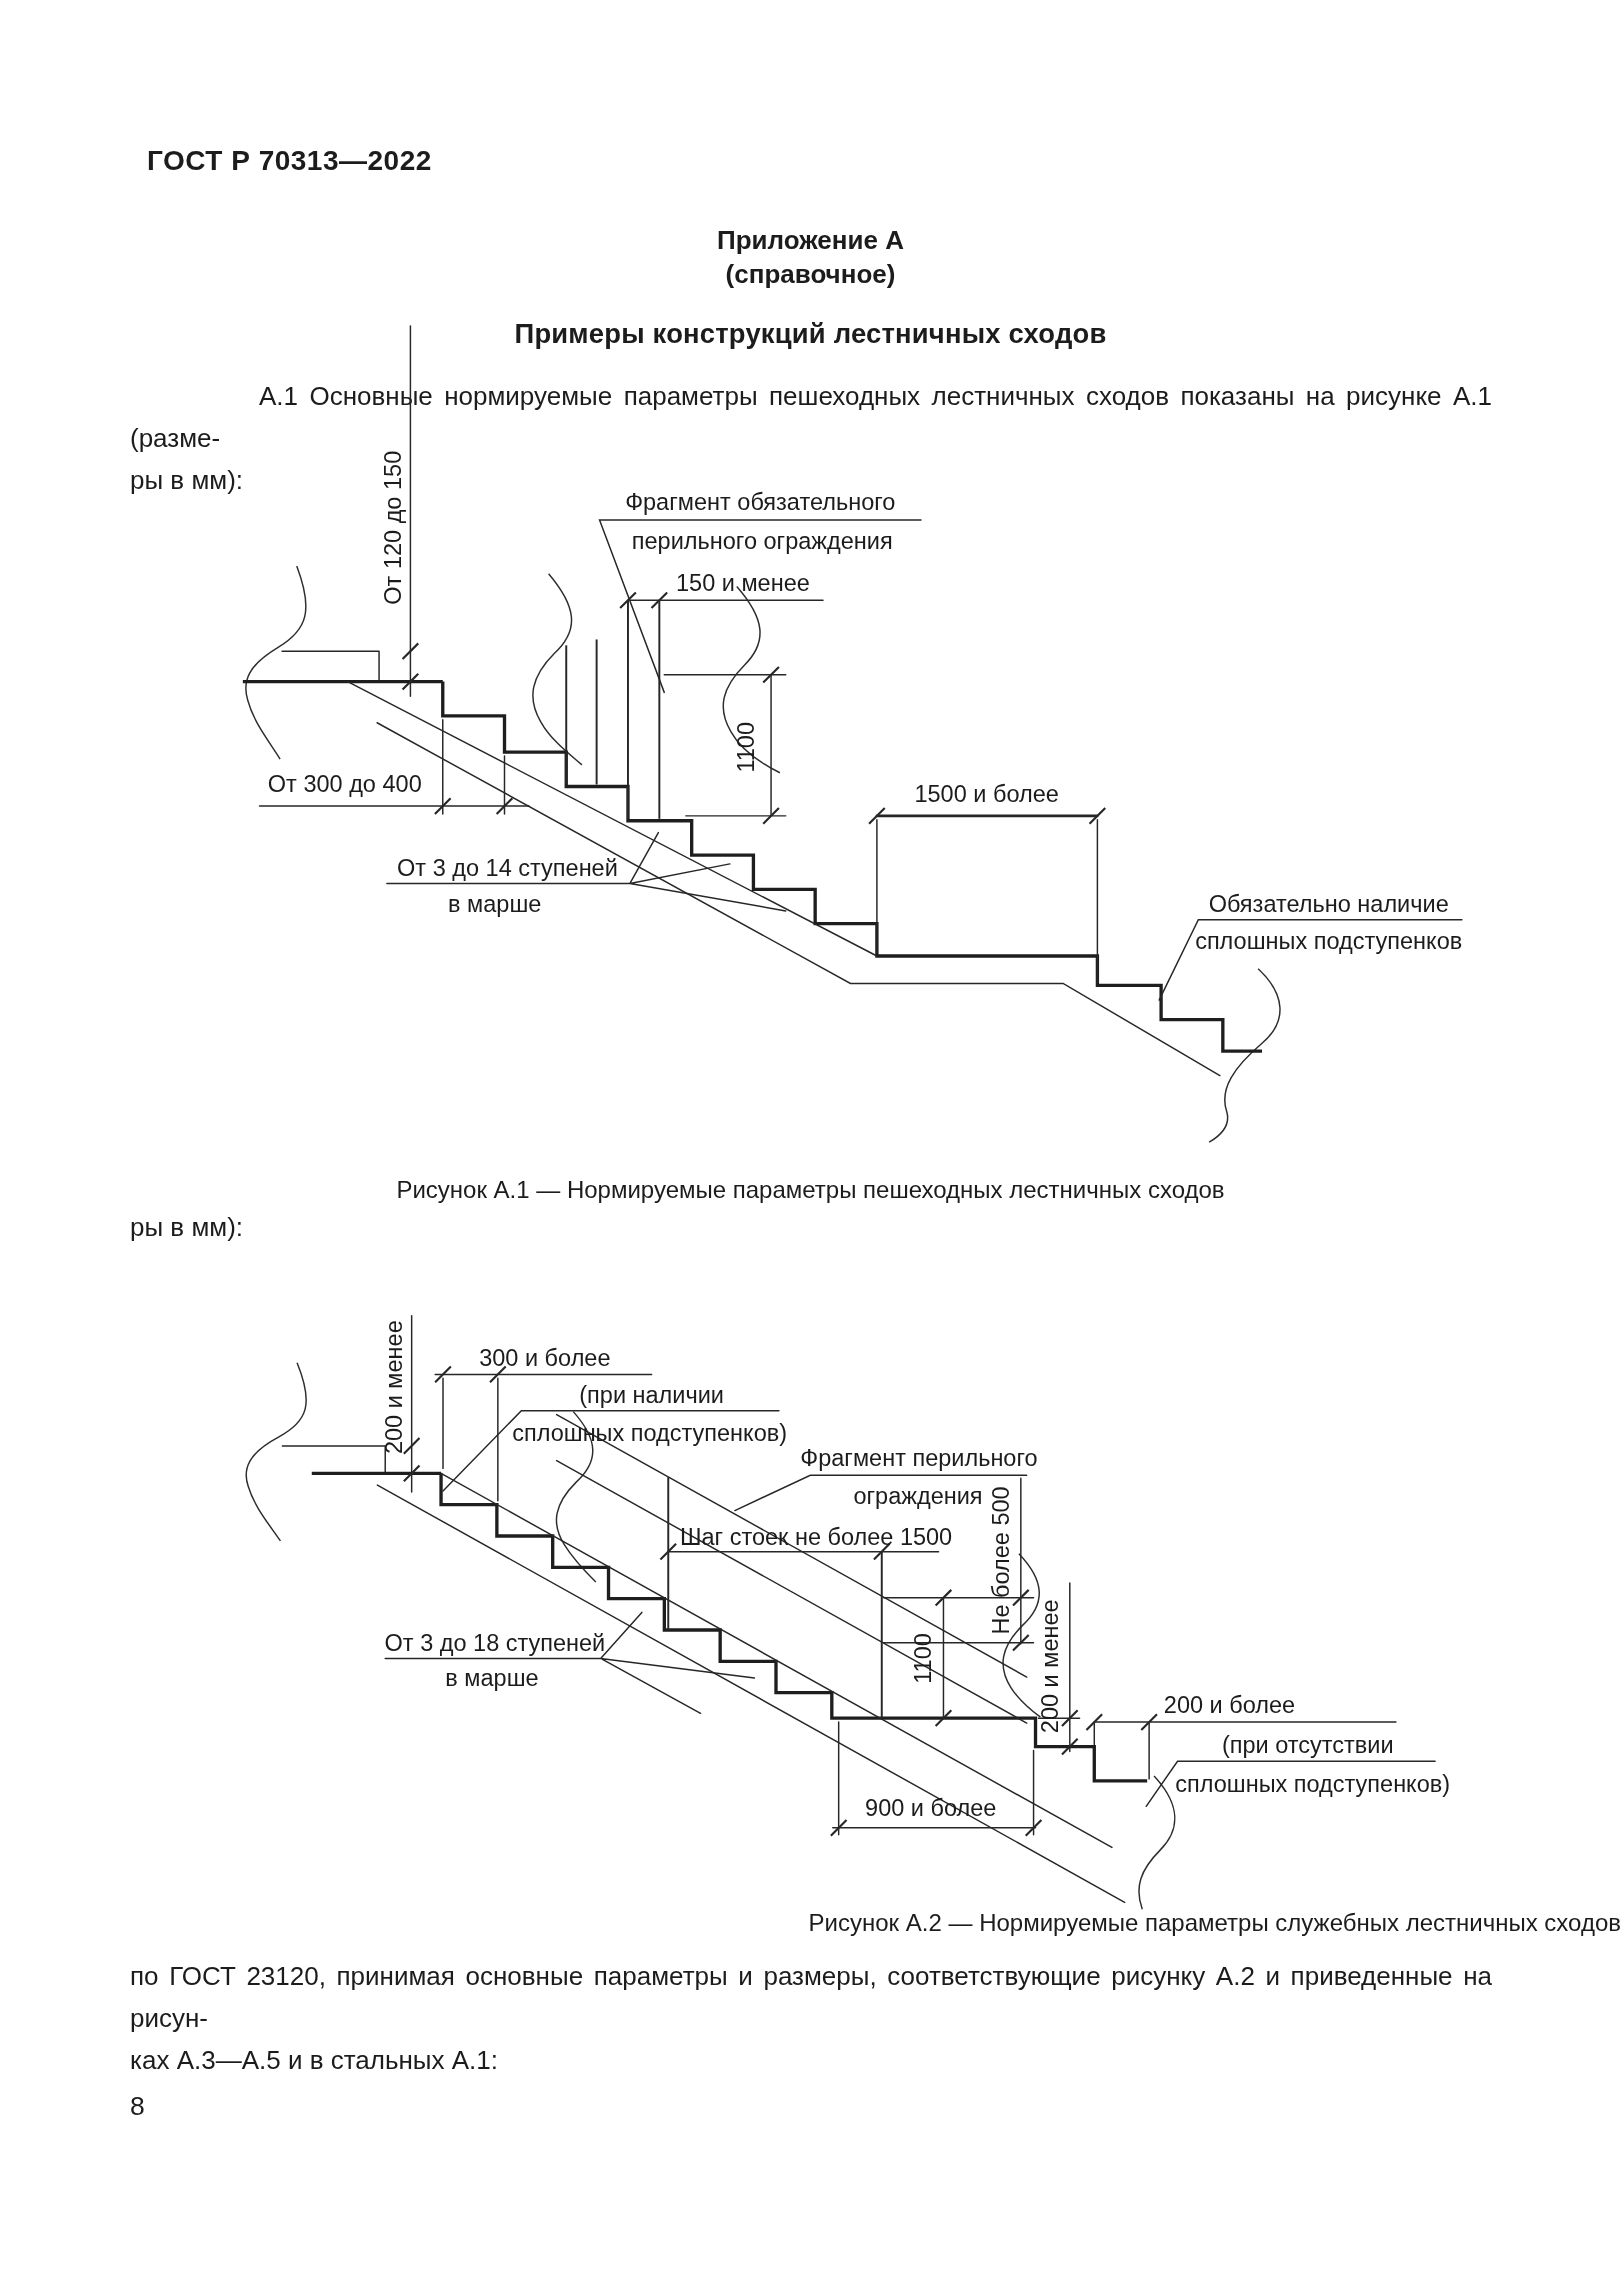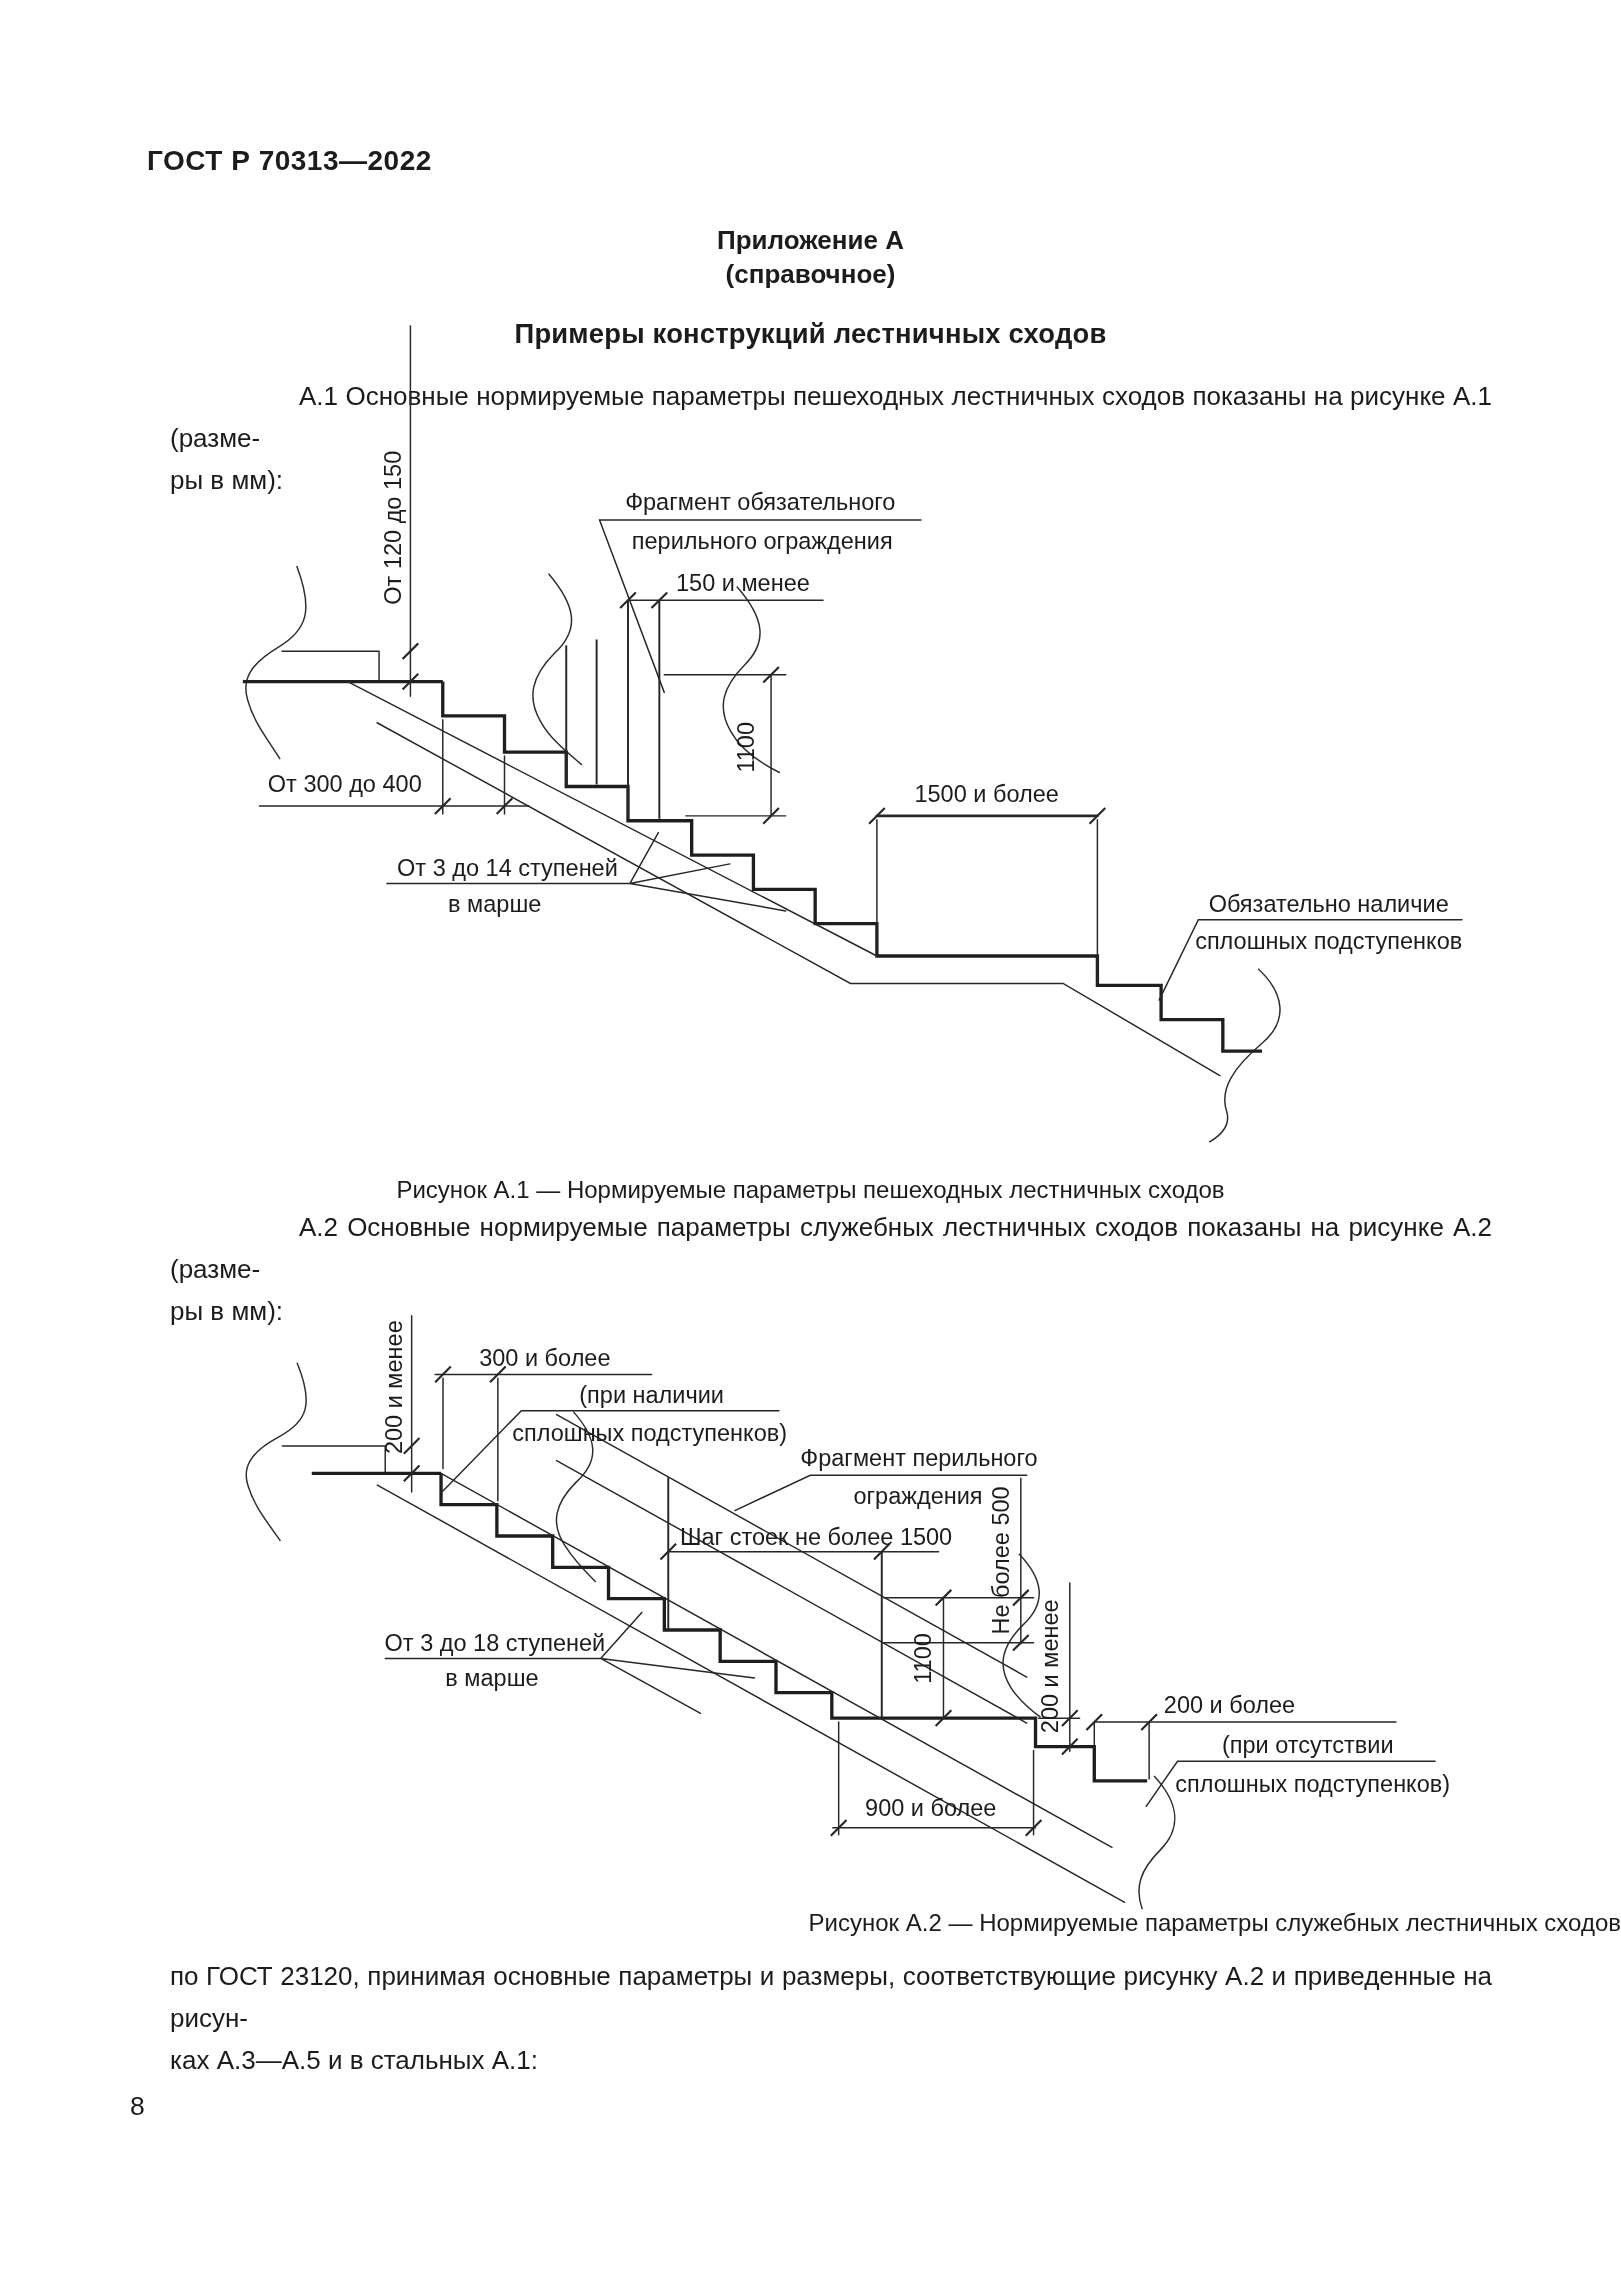--- a/index.html
+++ b/index.html
@@ -6,21 +6,21 @@
   .page {
     position:relative; width:1621px; height:2293px; background:#ffffff;
     font-family:"Liberation Sans", sans-serif; color:#1c1c1c; overflow:hidden;
   }
   .abs { position:absolute; }
   .hdr { font-weight:bold; font-size:28px; letter-spacing:0.5px; }
   .center { left:0; width:1621px; text-align:center; }
   .b27 { font-weight:bold; font-size:26px; }
   .title { font-weight:bold; font-size:27.4px; letter-spacing:0.2px; }
   .para { left:130px; width:1362px; font-size:26px; line-height:42px; }
-  .pline { text-align:justify; text-align-last:justify; white-space:normal;margin-left:40px; }
+  .pline { text-align:justify; text-align-last:justify; white-space:normal; }
   .pline.last { text-align-last:left; }
   .pline.first { text-indent:129px; }
   .caption { font-size:24px; }
   .pgnum { font-size:26.5px; }
   svg { position:absolute; overflow:visible; }
   svg text { font-family:"Liberation Sans", sans-serif; font-size:24px; fill:#1c1c1c; }
   .ln   { stroke:#272727; stroke-width:1.5; fill:none; stroke-linecap:round; }
   .thk  { stroke:#1e1e1e; stroke-width:3.4; fill:none; stroke-linejoin:miter; }
   .post { stroke:#272727; stroke-width:2;   fill:none; }
   .tick { stroke:#272727; stroke-width:2.2; fill:none; }
@@ -91,21 +91,20 @@
     <text x="505" y="930" text-anchor="middle">в марше</text>
 
     <path class="ln" d="M1492,938 L1223,938 L1183,1020"></path>
     <text x="1356" y="930" text-anchor="middle">Обязательно наличие</text>
     <text x="1356" y="968" text-anchor="middle">сплошных подступенков</text>
   </svg>
 
   <div class="abs center caption" style="top:1176px;">Рисунок А.1 — Нормируемые параметры пешеходных лестничных сходов</div>
 
   <div class="abs para" style="top:1206px;">
-    <div class="pline first">А.2  Основные нормируемые параметры служебных лестничных сходов показаны на рисунке А.2 (разме-</div>
     <div class="pline last">ры в мм):</div>
   </div>
 
   <svg style="left:137px; top:1299px;" width="1372" height="617" viewBox="140 1325 1400 630">
 
     <path class="wavy" d="M303,1390 C320,1432 314,1450 284,1466 C254,1482 247,1498 253,1516 C259,1536 272,1552 286,1572"></path>
     <path class="wavy" d="M585,1440 C610,1468 612,1490 588,1512 C566,1534 562,1554 576,1576 C586,1592 598,1604 608,1614"></path>
     <path class="wavy" d="M1040,1585 C1066,1612 1068,1636 1044,1658 C1022,1680 1018,1700 1032,1722 C1041,1736 1054,1746 1062,1752"></path>
     <path class="wavy" d="M1178,1812 C1204,1840 1206,1866 1184,1888 C1164,1908 1158,1926 1166,1948"></path>
 

